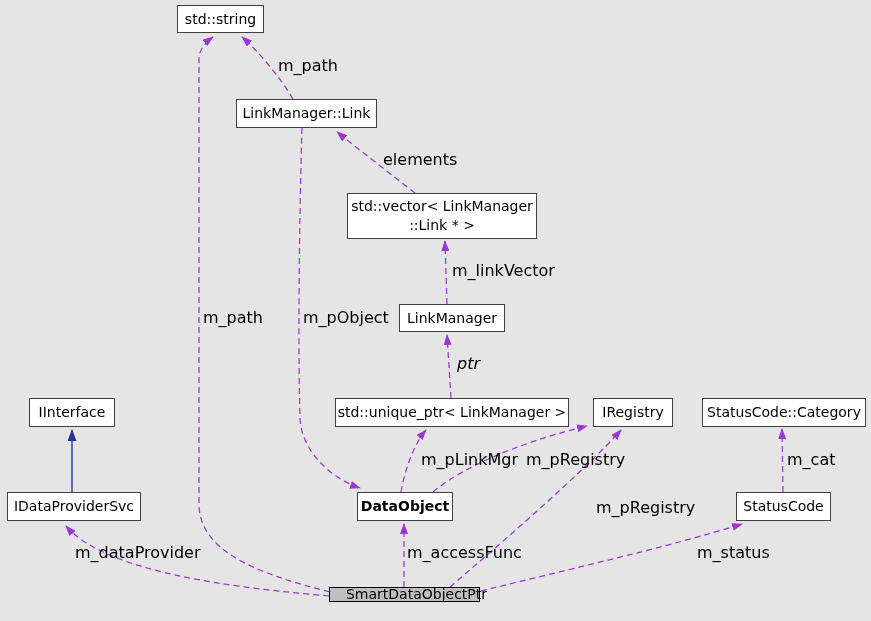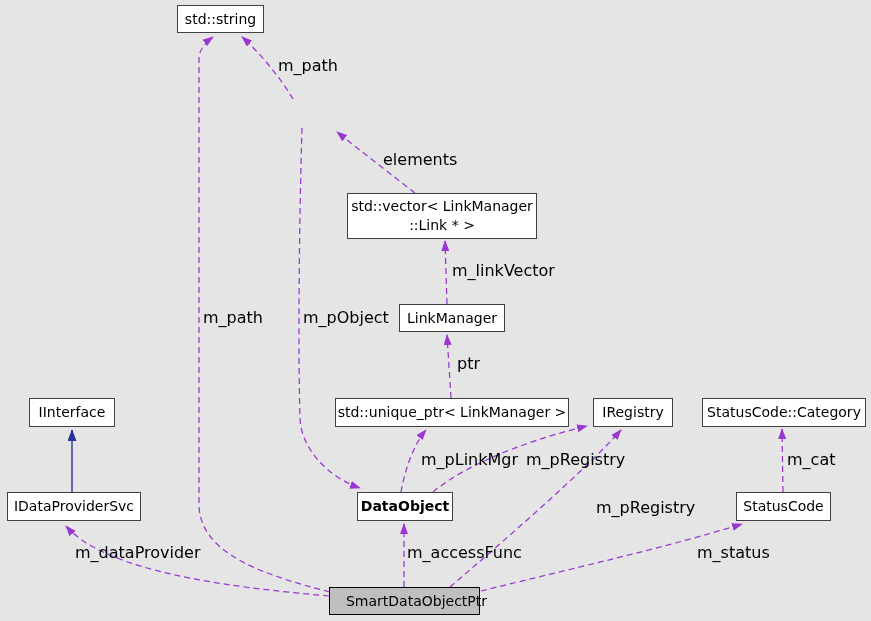--- a/index.html
+++ b/index.html
@@ -55,20 +55,23 @@
     <path class="edge-path" d="M 783,492 L 782,429" marker-end="url(#arrow-u)"></path>
     <path class="edge-path" d="M 481,591 C 570,569 668,547 742,524" marker-end="url(#arrow-u)"></path>
     <path class="edge-path" d="M 329,596 C 228,587 106,572 66,526" marker-end="url(#arrow-u)"></path>
     <path class="edge-path" d="M 404,587 L 404,524" marker-end="url(#arrow-u)"></path>
     <path class="edge-path solid" d="M 72,492 L 72,430" marker-end="url(#arrow-i)"></path>
   </svg>
 
   <div class="node" style="left:177px; top:5px;   width:87px;  height:28px;">
     <span>std::string</span>
   </div>
+  <div class="node" style="left:236px; top:99px;  width:141px; height:29px;">
+    <span>LinkManager::Link</span>
+  </div>
   <div class="node" style="left:347px; top:193px; width:190px; height:46px;">
     <span>std::vector&lt; LinkManager</span>
     <span>::Link * &gt;</span>
   </div>
   <div class="node" style="left:399px; top:304px; width:106px; height:28px;">
     <span>LinkManager</span>
   </div>
   <div class="node" style="left:29px;  top:398px; width:86px;  height:29px;">
     <span>IInterface</span>
   </div>
@@ -83,29 +86,29 @@
   </div>
   <div class="node" style="left:7px;   top:492px; width:134px; height:29px;">
     <span>IDataProviderSvc</span>
   </div>
   <div class="node" style="left:357px; top:492px; width:96px;  height:29px;font-weight:bold;">
     <span>DataObject</span>
   </div>
   <div class="node" style="left:736px; top:492px; width:95px;  height:29px;">
     <span>StatusCode</span>
   </div>
-  <div class="node highlight" style="left:329px; top:587px; width:151px; height:28px;padding-left:24px;">
+  <div class="node highlight" style="left:329px; top:587px; width:151px; height:15px;padding-left:24px;">
     <span>SmartDataObjectPtr</span>
   </div>
 
   <div class="edge-label" style="left:278px; top:58px;">m_path</div>
   <div class="edge-label" style="left:203px; top:310px;">m_path</div>
   <div class="edge-label" style="left:383px; top:152px;">elements</div>
   <div class="edge-label" style="left:452px; top:263px;">m_linkVector</div>
-  <div class="edge-label" style="left:457px; top:356px;">ptr</div>
+  <div class="edge-label" style="left:457px; top:356px;font-style:italic;">ptr</div>
   <div class="edge-label" style="left:303px; top:310px;">m_pObject</div>
   <div class="edge-label" style="left:411px; top:452px;margin-left:10px;">m_pLinkMgr</div>
   <div class="edge-label" style="left:526px; top:452px;">m_pRegistry</div>
   <div class="edge-label" style="left:596px; top:500px;">m_pRegistry</div>
   <div class="edge-label" style="left:787px; top:452px;">m_cat</div>
   <div class="edge-label" style="left:697px; top:545px;">m_status</div>
   <div class="edge-label" style="left:75px;  top:545px;">m_dataProvider</div>
   <div class="edge-label" style="left:407px; top:545px;">m_accessFunc</div>
 
 </div>

